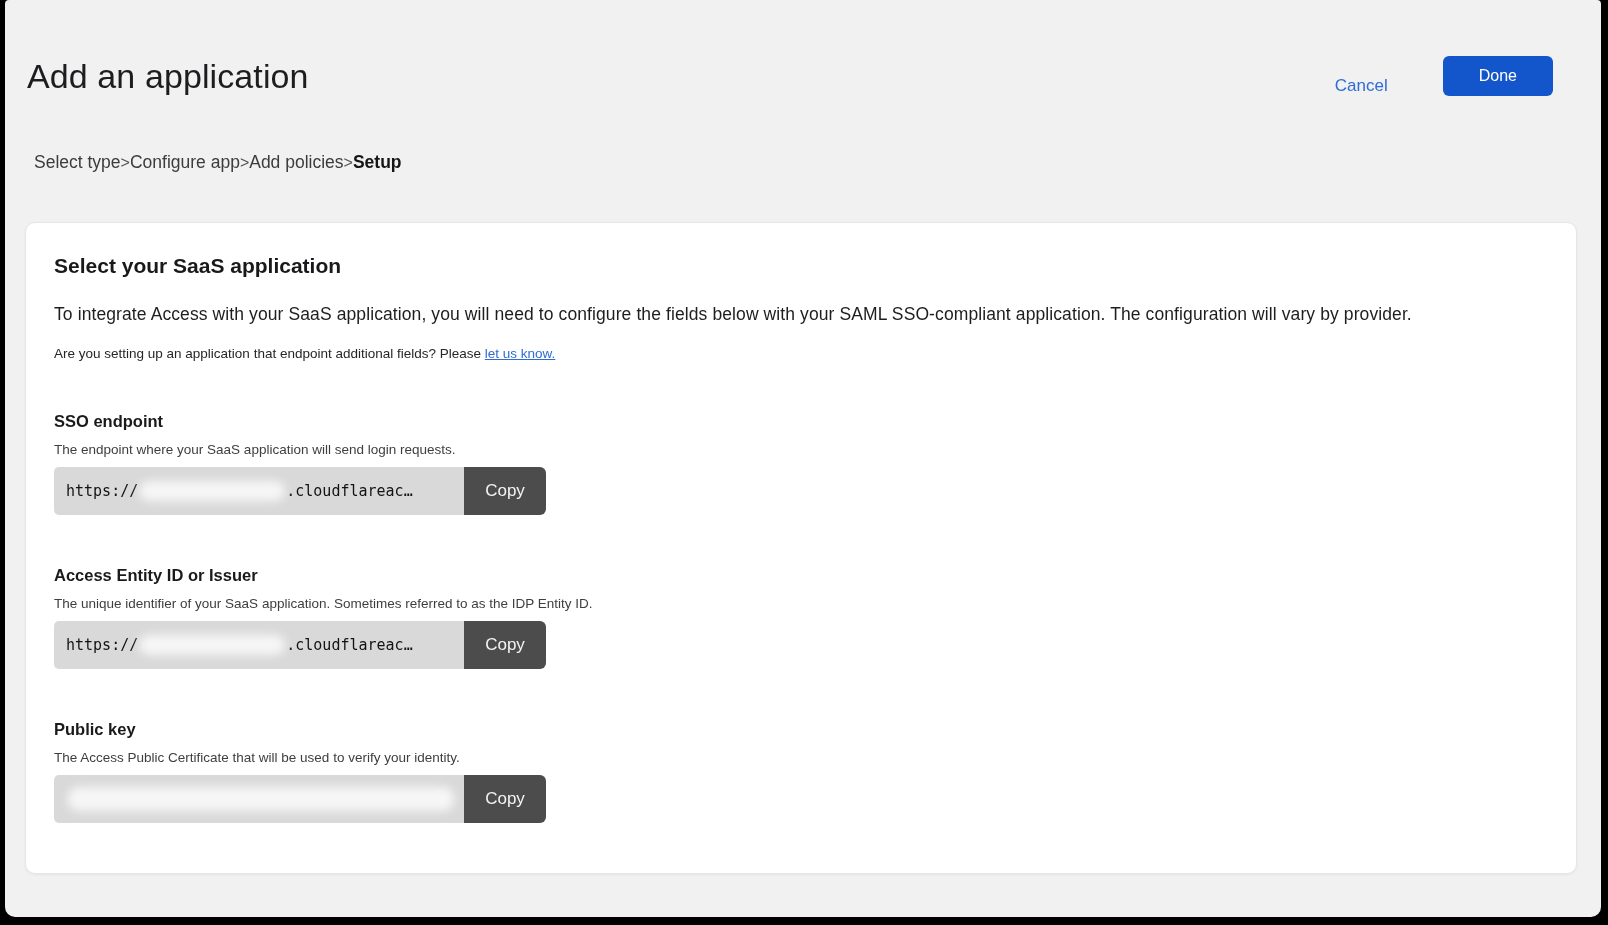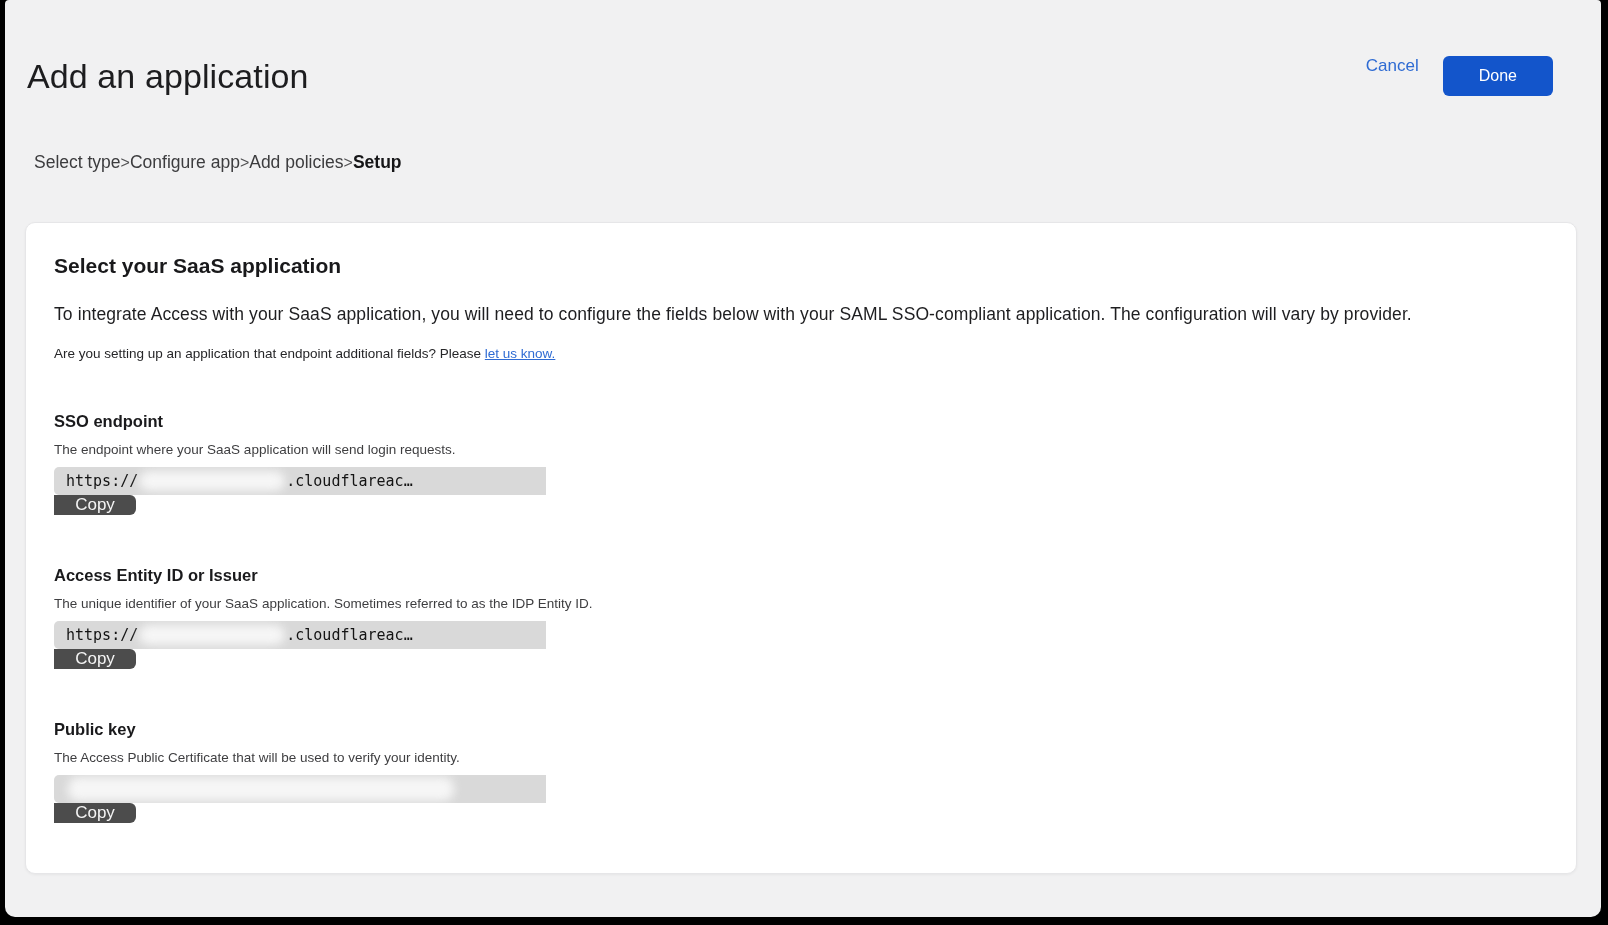--- a/index.html
+++ b/index.html
@@ -23,21 +23,21 @@
     justify-content: space-between;
     align-items: center;
     padding: 56px 48px 0 22px;
   }
   .page-title {
     font-size: 34px;
     font-weight: 400;
     color: #1d1d1f;
     letter-spacing: 0.1px;
   }
-  .header-actions { display: flex; align-items: flex-start; gap: 24px; }
+  .header-actions { display: flex; align-items: flex-end; gap: 55px; }
   .cancel-link {
     color: #2e6bd3;
     font-size: 17px;
     background: none; border: none; cursor: pointer;
     font-family: inherit;
   }
   .done-btn {
     background: #1355cb;
     color: #ffffff;
     font-size: 16px;
@@ -99,21 +99,20 @@
   .field-desc {
     margin-top: 11px;
     font-size: 13.5px;
     color: #3e3e40;
   }
   .copy-row {
     margin-top: 10px;
     display: flex;
     width: 492px;
     height: 48px;
-    flex-direction: column;
   }
   .code-box {
     flex: 1;
     background: #d9d9d9;
     border-radius: 5px 0 0 5px;
     display: flex;
     align-items: center;
     padding: 0 12px;
     font-family: "DejaVu Sans Mono", "Liberation Mono", monospace;
     font-size: 15px;

